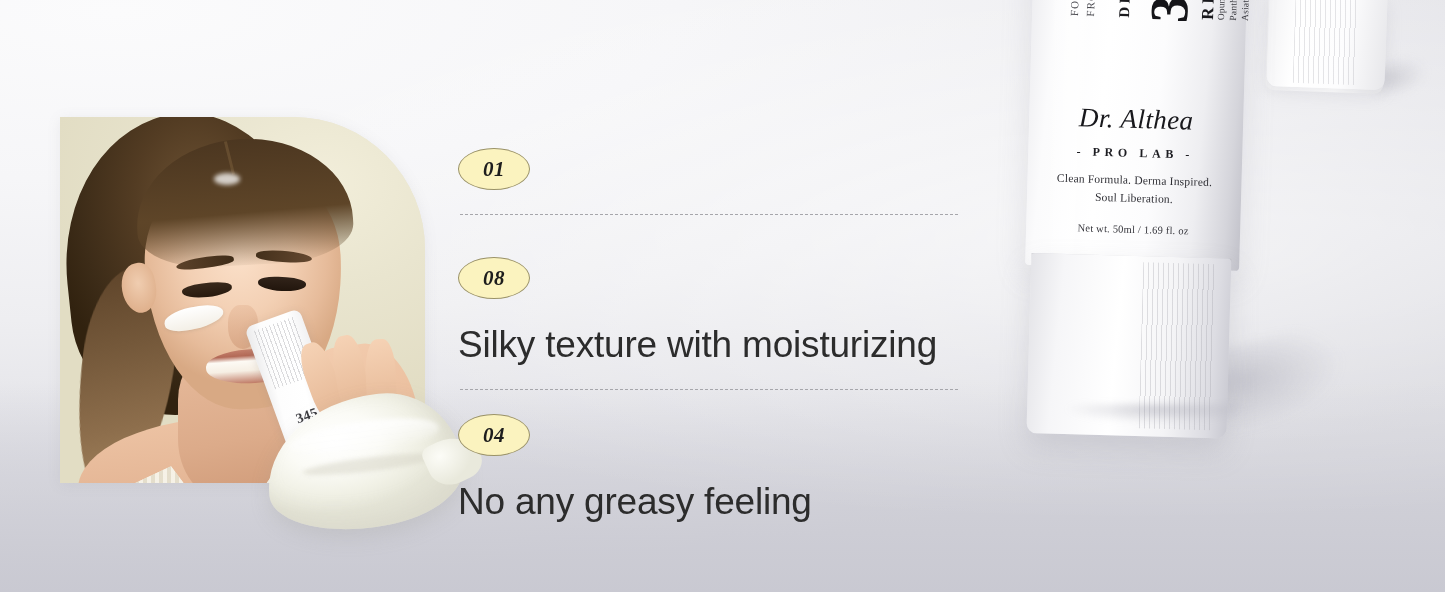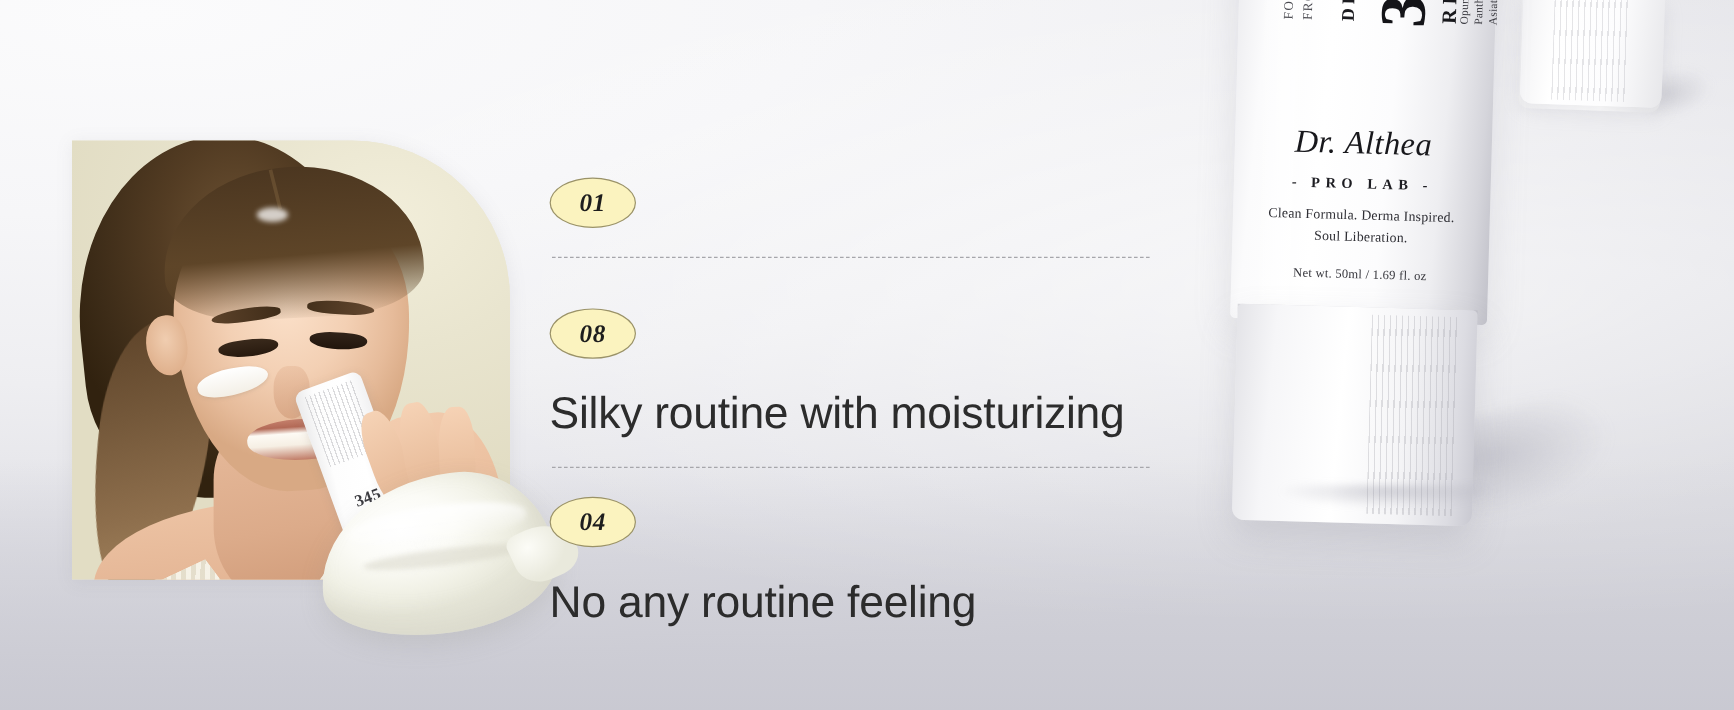--- a/index.html
+++ b/index.html
@@ -262,28 +262,28 @@
   <div class="features">
 
     <div class="frow r1">
       <div class="badge">01</div>
     </div>
 
     <div class="divider"></div>
 
     <div class="frow r2">
       <div class="badge">08</div>
-      <div class="ftext">Silky routine with moisturizing</div>
+      <div class="ftext">Silky texture with moisturizing</div>
     </div>
 
     <div class="divider"></div>
 
     <div class="frow r3">
       <div class="badge">04</div>
-      <div class="ftext">No any routine feeling</div>
+      <div class="ftext">No any greasy feeling</div>
     </div>
   </div>
 
   <div class="tube-back-shadow"></div>
   <div class="tube-back"></div>
   <div class="tube-back-cap">
     <div class="tube-back-rib"></div>
   </div>
 
   <div class="tm-shadow"></div>

